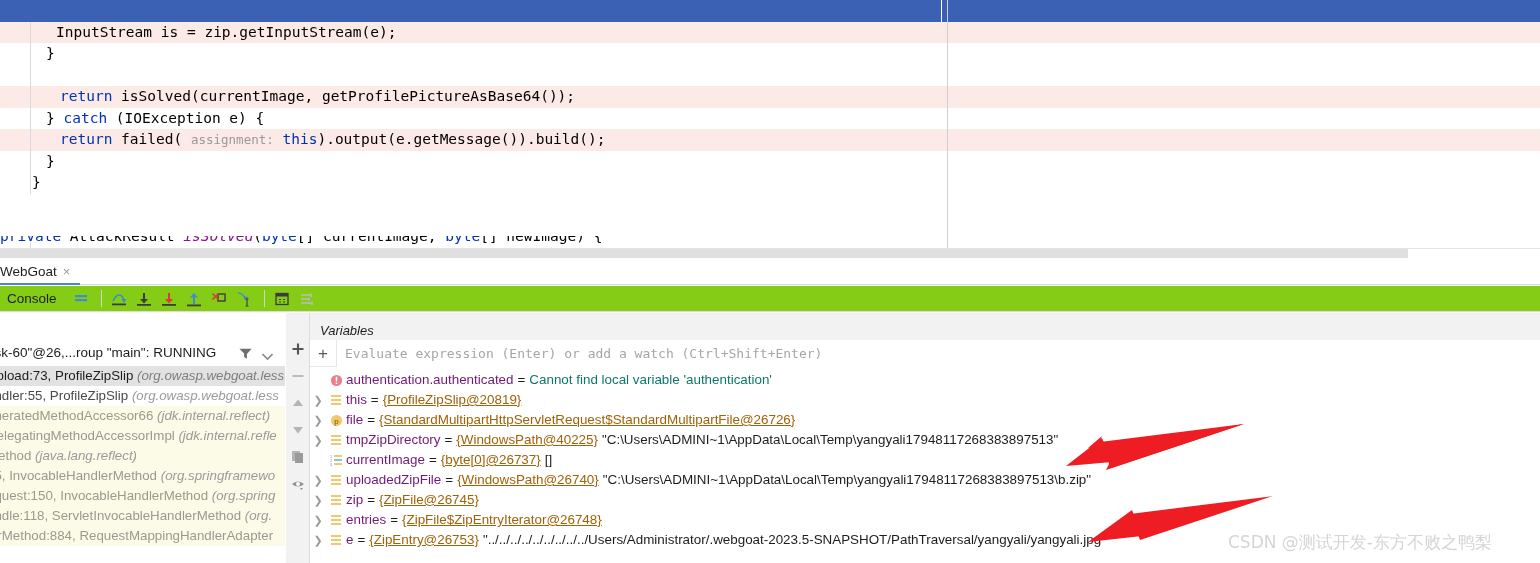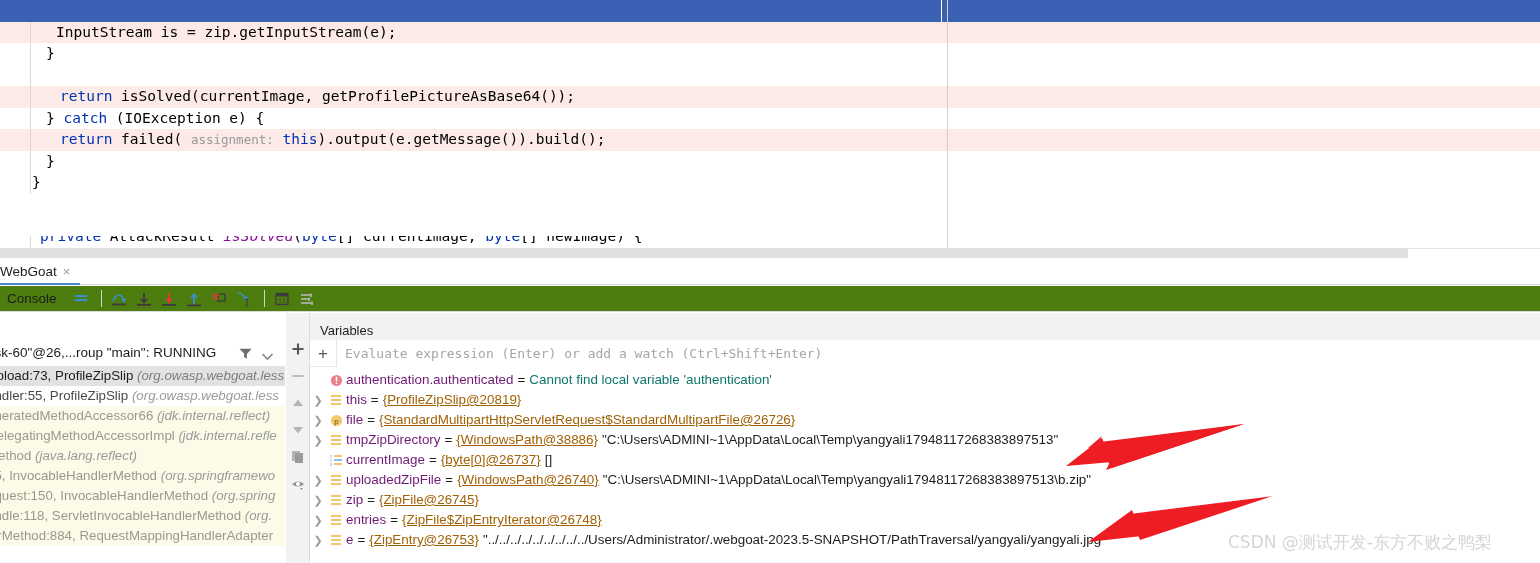--- a/index.html
+++ b/index.html
@@ -38,21 +38,21 @@
   .thisk { color: #0033b3; }
   .inline-hint { color: #c9d4ee; font-style: italic; margin-left: 26px; }
   .inline-val { color: #e8a33d; font-style: italic; }
   .inline-val2 { color: #d7e1f5; font-style: italic; }
   .caret { position: absolute; top: 0; width: 1px; height: 21.5px; background:#ffffff; }
 
   .cut-line {
     position: absolute; left: 0; top: 236px; width: 1540px; height: 13px;
     overflow: hidden; font-family: "DejaVu Sans Mono", monospace; font-size: 14.5px;
   }
-  .cut-inner { position: absolute; left: 0; top: -8px; white-space: pre; color:#000;padding-left:40px; }
+  .cut-inner { position: absolute; left: 0; top: -8px; white-space: pre; color:#000; }
 
   .hscroll-track {
     position: absolute; left: 0; top: 248px; width: 1540px; height: 11px;
     background: #ffffff; border-top: 1px solid #e3e3e3;
   }
   .hscroll-thumb {
     position: absolute; left: 0; top: 249px; height: 9px; width: 1408px;
     background: #e0e0e0; border-radius: 1px;
   }
   .editor-split {
@@ -68,21 +68,21 @@
     position: absolute; left: -8px; top: 0; height: 26px;
     padding: 0 10px 0 8px; display: flex; align-items: center; gap: 6px;
     font-size: 13.5px; color: #1d1d1d;
     border-bottom: 2px solid #4a86c8;
   }
   .tab-close { color: #9b9b9b; font-size: 13px; }
 
   
   .dbgbar {
     position: absolute; left: 0; top: 286px; width: 1540px; height: 26px;
-    background: #4d7c0f; display: flex; align-items: center;
+    background: #84cc16; display: flex; align-items: center;
     border-bottom: 1px solid #dcdcdc;
   }
   .dbg-title { font-size: 13.5px; color: #1d1d1d; margin-left: 7px; margin-right: 13px; }
   .ticon { width: 22px; height: 22px; display: flex; align-items: center;
            justify-content: center; margin-right: 3px; }
   .tsep { width: 1px; height: 17px; background: #d2d2d2; margin: 0 6px; }
 
   
   .frames {
     position: absolute; left: 0; top: 313px; width: 285px; height: 250px;
@@ -115,21 +115,21 @@
   .vsplit { position: absolute; left: 309px; top: 313px; width: 1px; height: 250px; background: #dcdcdc; }
 
   
   .varspanel {
     position: absolute; left: 310px; top: 313px; width: 1230px; height: 250px;
     background: #ffffff;
   }
   .vars-header {
     position: absolute; left: 0; top: 0; width: 1230px; height: 35px;
     background: #f2f2f2; border-bottom: 1px solid #dcdcdc;
-    display: flex; align-items: center;
+    display: flex; align-items: center; font-style: italic;
   }
   .vars-header .vh-title { margin-left: 10px; font-size: 13px; color: #1d1d1d; }
   .eval-row {
     position: absolute; left: 0; top: 27px; width: 1230px; height: 27px;
     display: flex; align-items: center; background: #ffffff;
     border-bottom: 1px solid #e6e6e6;
   }
   .eval-plus { width: 26px; text-align: center; color: #5a5a5a; font-size: 17px; line-height: 1; }
   .eval-input {
     flex: 1; height: 27px; line-height: 27px;
@@ -458,21 +458,21 @@
         <span class="chev">❯</span>
         <span class="vicon">
           <svg width="12" height="12" viewBox="0 0 12 12">
               <rect x="1" y="1" width="10" height="2" fill="#f3c86b"></rect>
               <rect x="1" y="5" width="10" height="2" fill="#f3c86b"></rect>
               <rect x="1" y="9" width="10" height="2" fill="#f3c86b"></rect>
             </svg>
         </span>
         <span class="vname">tmpZipDirectory</span>
         <span class="veq">=</span>
-        <span class="vtype">{WindowsPath@38886}</span>
+        <span class="vtype">{WindowsPath@40225}</span>
         <span class="vval">"C:\Users\ADMINI~1\AppData\Local\Temp\yangyali17948117268383897513"</span>
       </div>
 
       <div class="var-row">
         <span class="chev"></span>
         <span class="vicon">
           <svg width="13" height="12" viewBox="0 0 13 12">
             <text x="0" y="4" font-size="3.6" font-family="Liberation Sans, sans-serif" fill="#5a8fc4">1</text>
             <text x="0" y="8" font-size="3.6" font-family="Liberation Sans, sans-serif" fill="#5a8fc4">2</text>
             <text x="0" y="11.6" font-size="3.6" font-family="Liberation Sans, sans-serif" fill="#5a8fc4">3</text>

